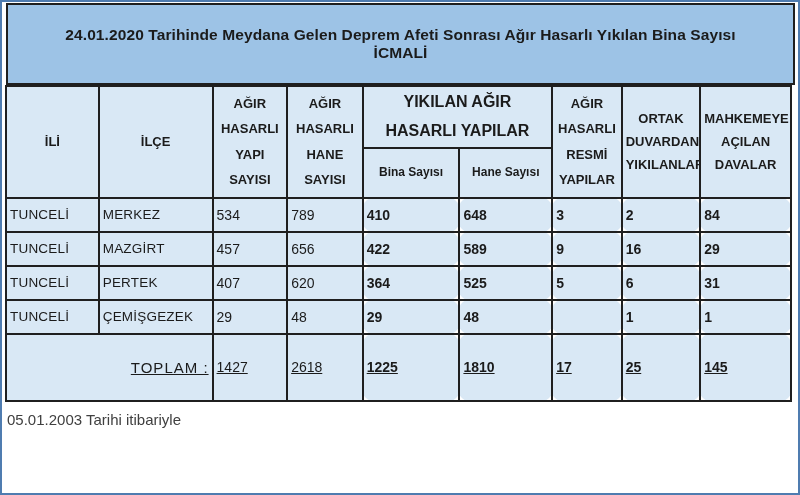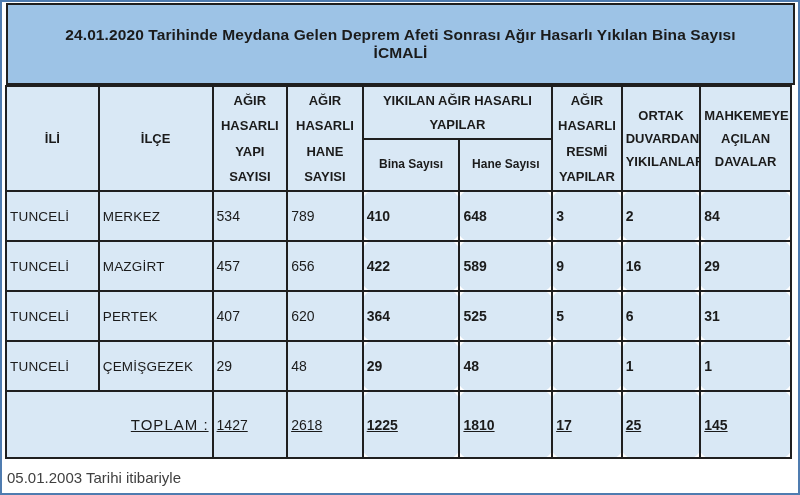--- a/index.html
+++ b/index.html
@@ -23,25 +23,25 @@
     letter-spacing:0.1px;
   }
   table.icmal{
     border-collapse:collapse; table-layout:fixed; margin:0 3px; width:787px;
   }
   table.icmal th, table.icmal td{
     border:2px solid var(--border_dark); background:var(--cell_bg);
     vertical-align:middle; overflow:hidden; padding:1px 3px;
   }
   th{font-size:13px; font-weight:bold; line-height:1.95;}
-  th.group{line-height:1.8; font-size:13px;margin-left:8px;}
+  th.group{line-height:1.8; font-size:16px;margin-left:8px;}
   th.sub{font-size:12px; line-height:1.3;}
   th.small{font-size:13px; line-height:1.8;}
   tr.hA{height:51px;} tr.hB{height:50px;}
-  tr.body-row{height:50px;margin-left:16px;}
+  tr.body-row{height:34px;margin-left:16px;}
   td{font-size:14px;}
   td.b{font-weight:bold;border-radius:10px;}
   td.name{font-size:13.5px; letter-spacing:0.2px;}
   tr.total-row{height:67px;text-decoration:underline;}
   td.total-label{
     text-align:right; padding-right:14px; font-size:15px; letter-spacing:1px;
   }
   .footer{
     height:36px; display:flex; align-items:center; padding-left:5px;
     font-size:15px; background:var(--page_bg); color:#404040;

